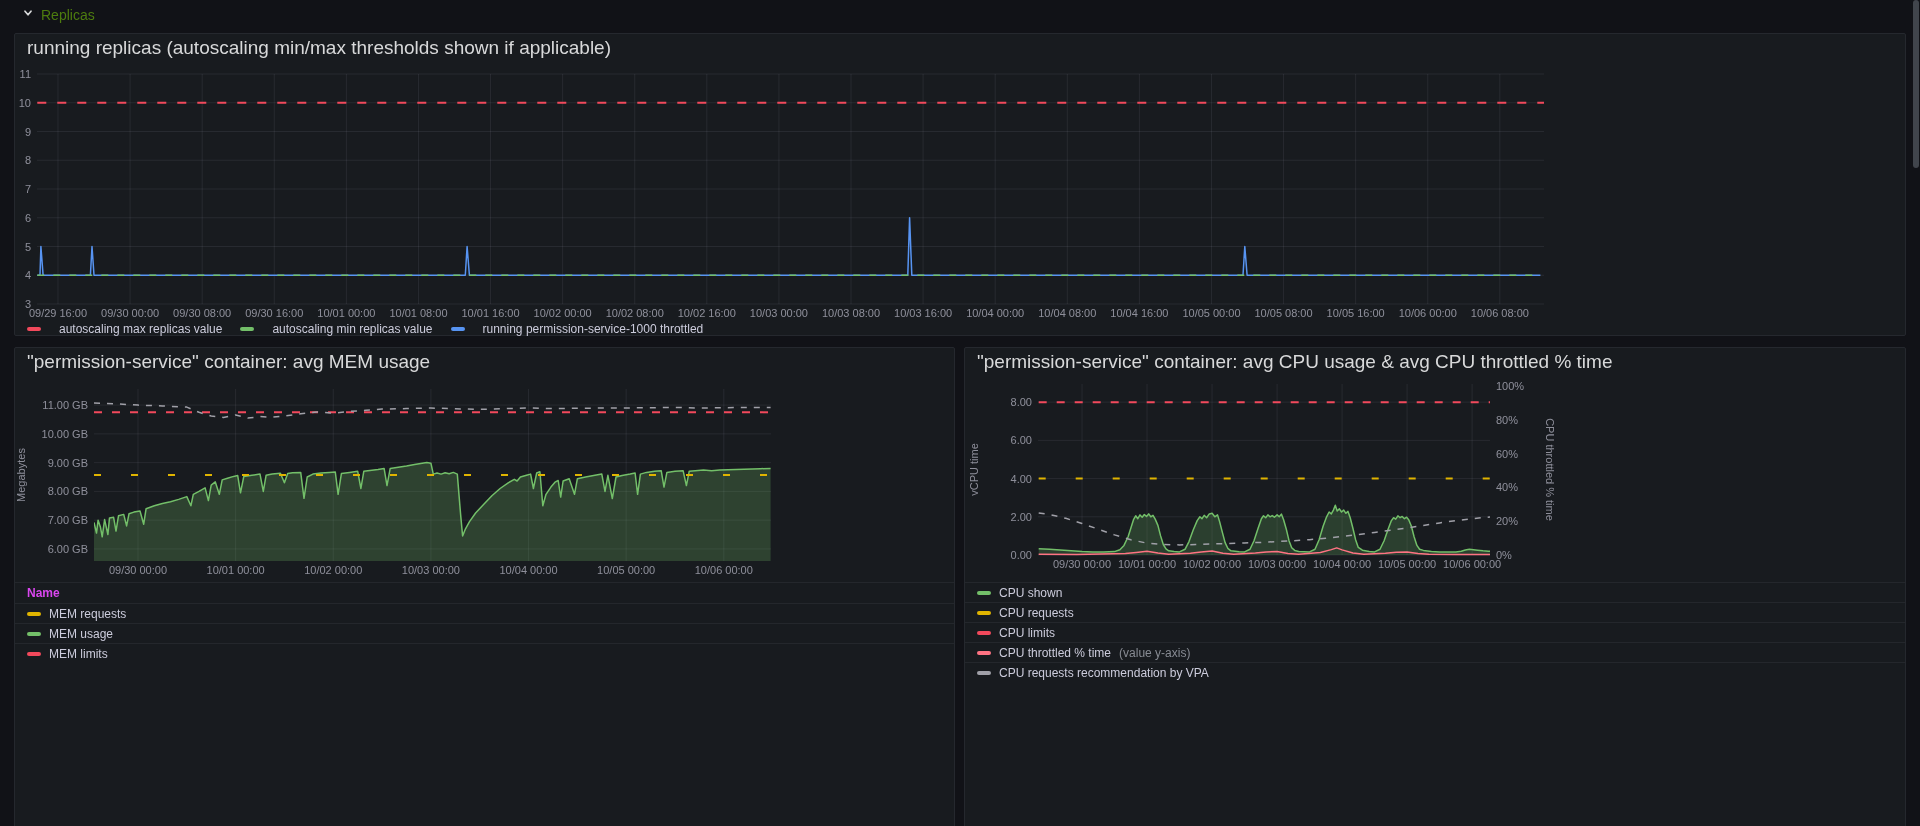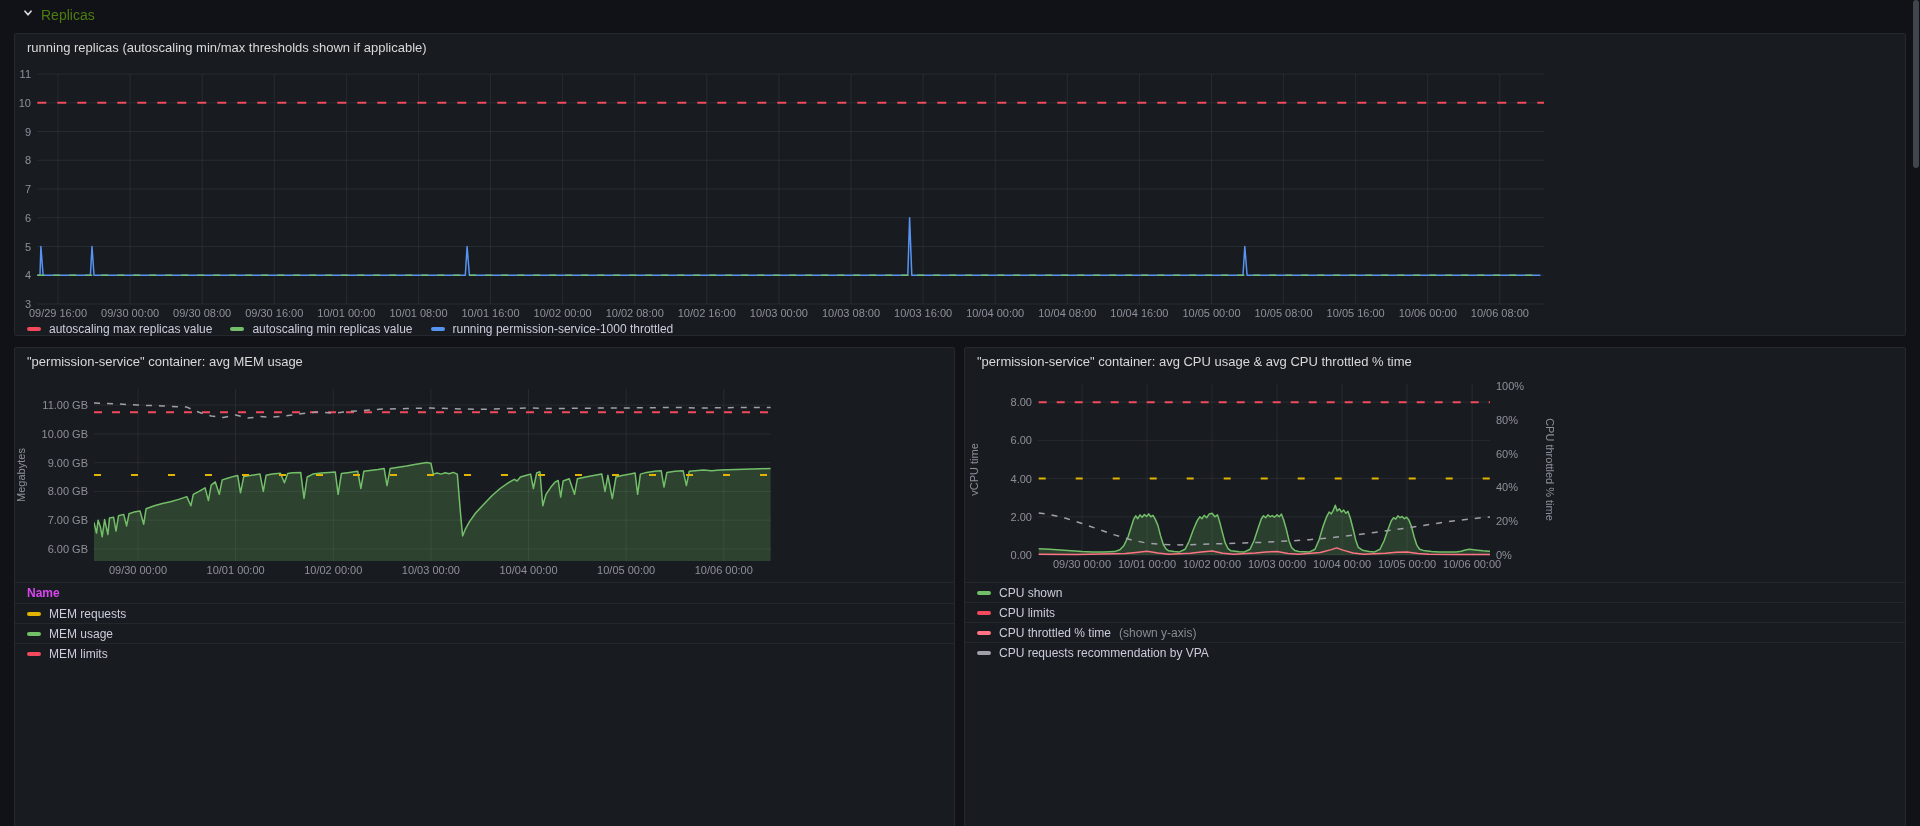--- a/index.html
+++ b/index.html
@@ -3,27 +3,27 @@
 <meta charset="utf-8">
 <style>
   html,body{margin:0;padding:0;background:#111217;}
   body{font-family:"Liberation Sans",sans-serif;-webkit-font-smoothing:antialiased;}
   .dashboard{position:relative;width:1920px;height:826px;background:#111217;overflow:hidden;}
   .section-header{position:absolute;left:22px;top:7px;display:flex;gap:7px;color:#4d7c0f;font-size:14px;font-weight:500;cursor:pointer;}
   .panel{position:absolute;background:#181b1f;border:1px solid #25282e;border-radius:2px;box-sizing:border-box;}
   .panel-replicas{left:14px;top:33px;width:1892px;height:303px;}
   .panel-mem{left:14px;top:347px;width:941px;height:500px;}
   .panel-cpu{left:964px;top:347px;width:942px;height:500px;}
-  .panel-title{height:28px;line-height:28px;padding-left:12px;font-size:13px;font-weight:500;color:#d8d9da;white-space:nowrap;overflow:hidden;}
+  .panel-title{height:28px;line-height:28px;padding-left:12px;font-size:19px;font-weight:500;color:#d8d9da;white-space:nowrap;overflow:hidden;}
   .chart-wrap{position:absolute;left:0;}
   .panel-replicas .chart-wrap{top:28px;width:1888px;height:262px;}
   .panel-mem .chart-wrap, .panel-cpu .chart-wrap{top:28px;width:939px;height:206px;}
   svg{display:block;font-family:"Liberation Sans",sans-serif;}
   .inline-legend{position:absolute;left:12px;top:288px;display:flex;gap:18px;align-items:center;font-size:12px;color:#ccccdc;line-height:14px;}
-  .il-item{display:flex;align-items:center;gap:8px;cursor:pointer;}
+  .il-item{display:flex;align-items:center;gap:18px;cursor:pointer;}
   .swatch{display:inline-block;width:14px;height:4px;border-radius:2px;flex:0 0 auto;}
   .legend-table{position:absolute;left:0;right:0;top:234px;font-size:12px;color:#ccccdc;}
   .legend-row{display:flex;align-items:center;height:19px;padding-left:12px;gap:8px;border-top:1px solid rgba(204,204,220,0.07);cursor:pointer;white-space:nowrap;}
   .legend-header{color:#d946ef;height:20px;font-weight:700;}
   .suffix{color:#878b93;}
   .scrollbar{position:absolute;right:0;top:0;width:9px;height:826px;}
   .scrollbar .thumb{position:absolute;top:0;right:1px;width:6px;height:168px;background:#41454c;border-radius:3px;}
   .chev{flex:0 0 auto;}
 </style>
 </head>
@@ -236,27 +236,31 @@
             <path d="M73.7 137.0 L84.5 138.5 L100.8 142.3 L117.0 147.5 L133.3 153.2 L149.5 158.9 L165.8 163.7 L182.0 167.2 L198.3 168.5 L214.5 168.9 L230.8 168.5 L247.1 167.9 L263.3 167.5 L279.6 167.0 L295.8 166.4 L312.1 165.6 L328.3 164.7 L344.6 163.7 L360.8 162.2 L377.1 160.5 L393.3 158.6 L409.6 156.5 L425.8 154.2 L442.1 151.9 L458.4 149.4 L474.6 146.9 L490.9 144.6 L507.1 142.7 L518.0 141.6 L526.1 140.8" fill="none" stroke="#a0a0a8" stroke-width="1.5" stroke-linejoin="round" stroke-dasharray="6 7"></path>
           </g>
         </svg>
     </div>
     <div class="legend-table">
         <div class="legend-row">
           <span class="swatch" style="background: rgb(115, 191, 105);"></span>
           <span>CPU shown</span>
         </div>
         <div class="legend-row">
+          <span class="swatch" style="background: rgb(224, 180, 0);"></span>
+          <span>CPU requests</span>
+        </div>
+        <div class="legend-row">
           <span class="swatch" style="background: rgb(242, 73, 92);"></span>
           <span>CPU limits</span>
         </div>
         <div class="legend-row">
           <span class="swatch" style="background: rgb(255, 115, 131);"></span>
           <span>CPU throttled % time</span>
-          <span class="suffix">(shown y-axis)</span>
+          <span class="suffix">(value y-axis)</span>
         </div>
         <div class="legend-row">
           <span class="swatch" style="background: rgb(160, 160, 168);"></span>
           <span>CPU requests recommendation by VPA</span>
         </div>
       </div>
   </div>
 
   <div class="scrollbar">
     <div class="thumb"></div>

